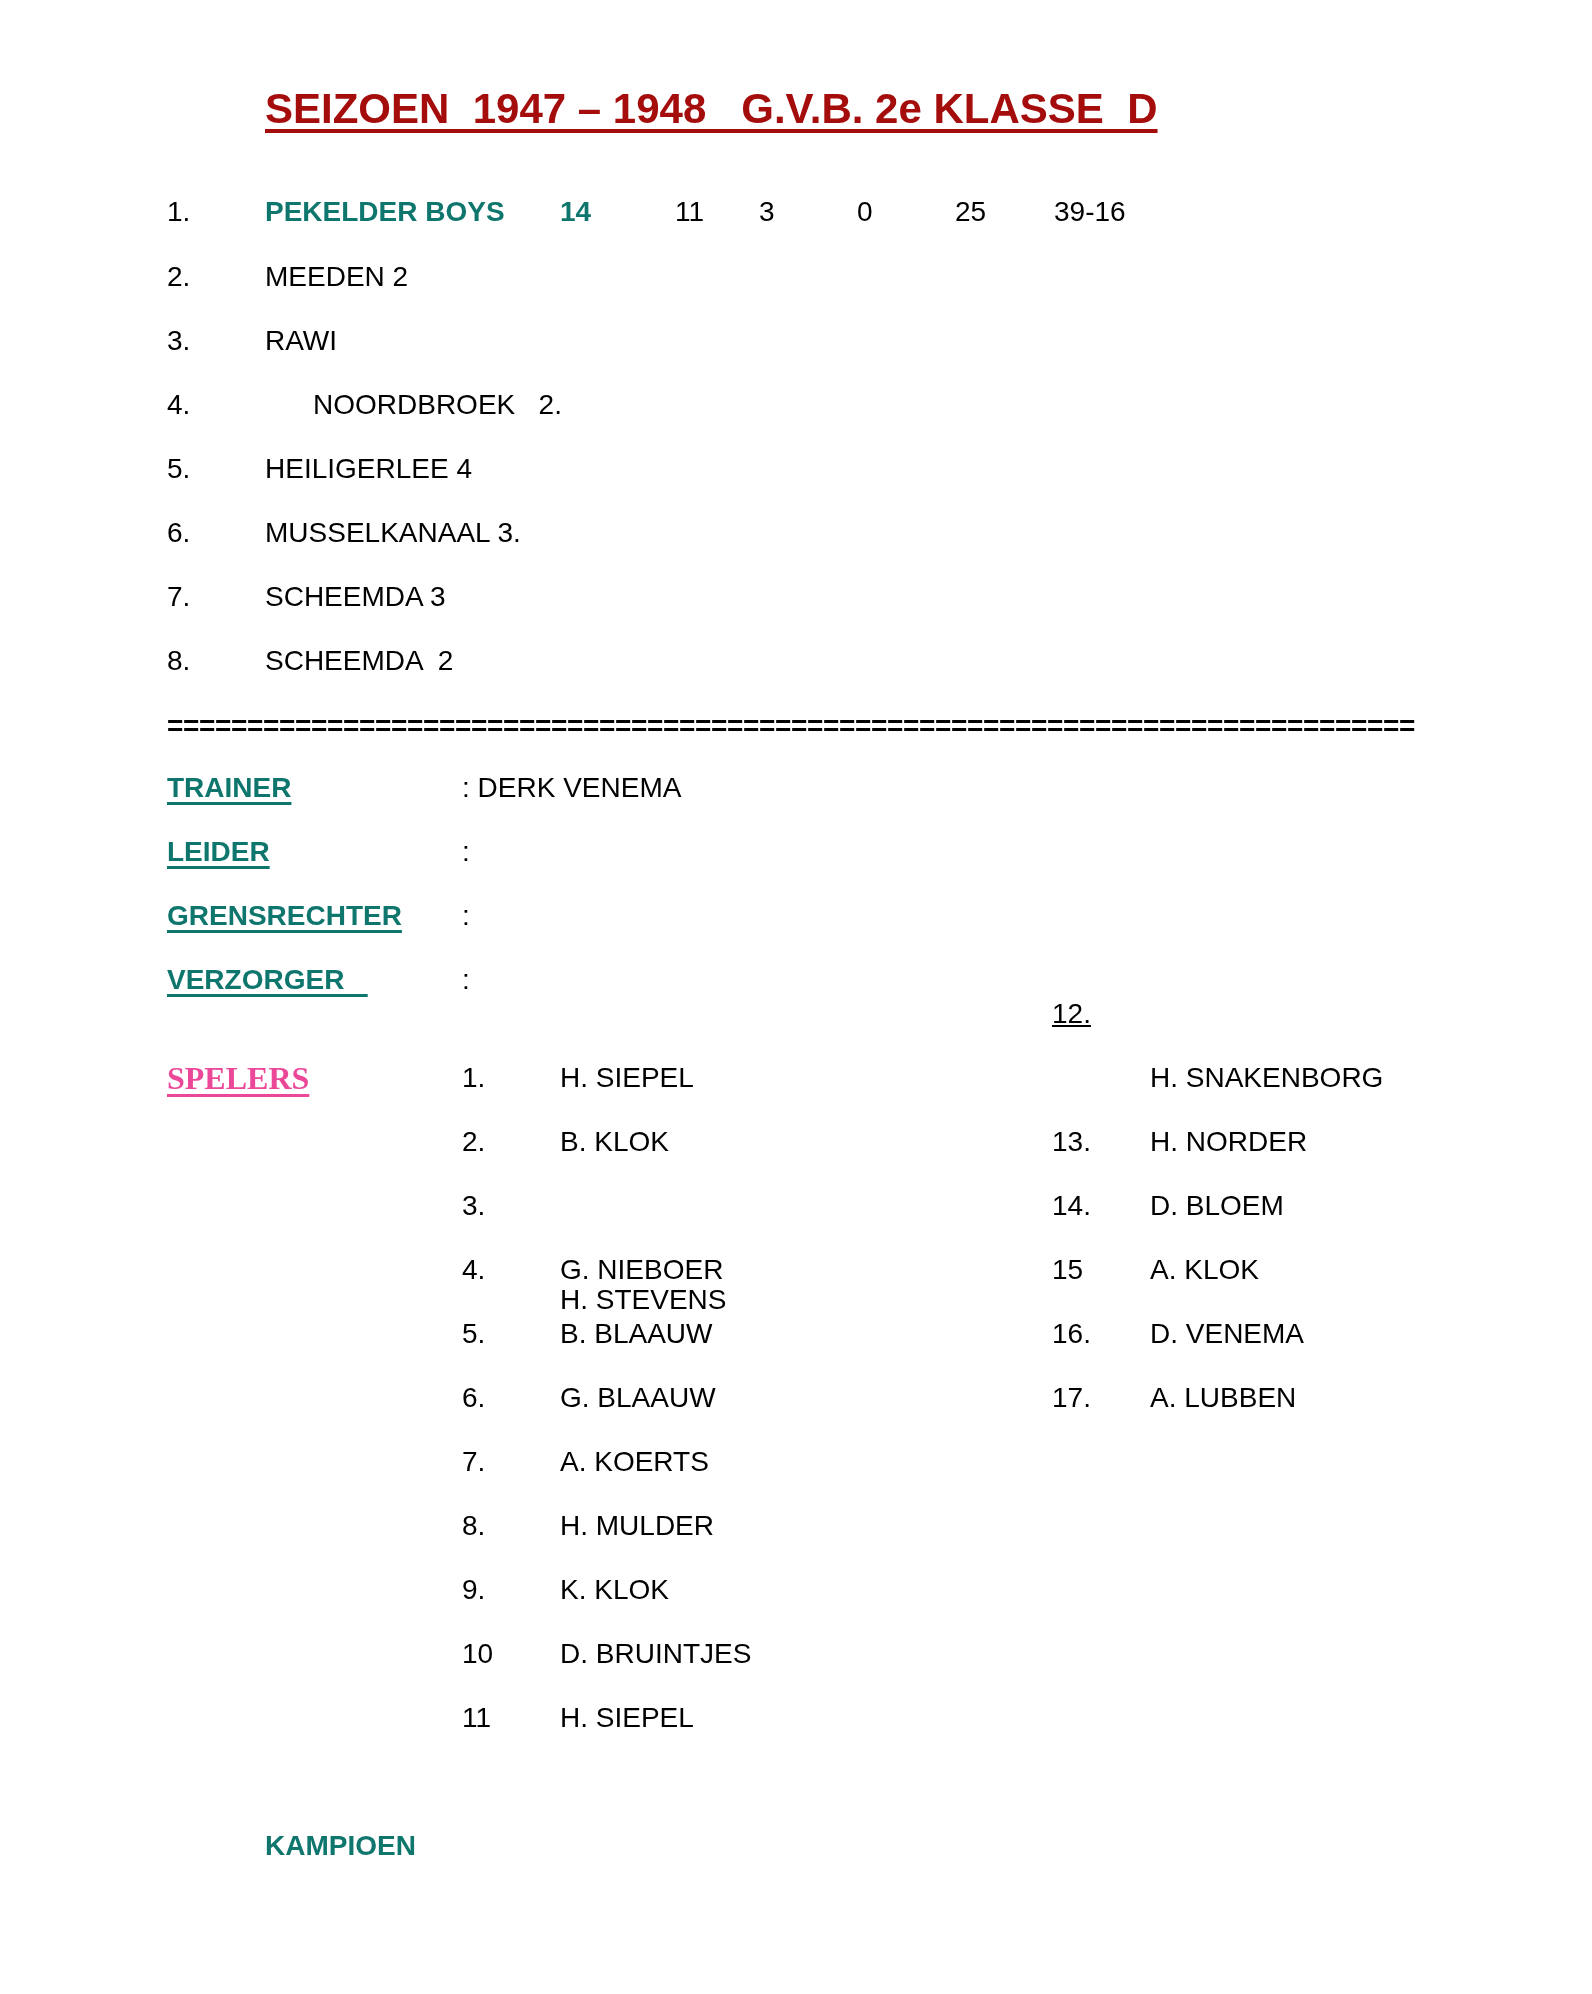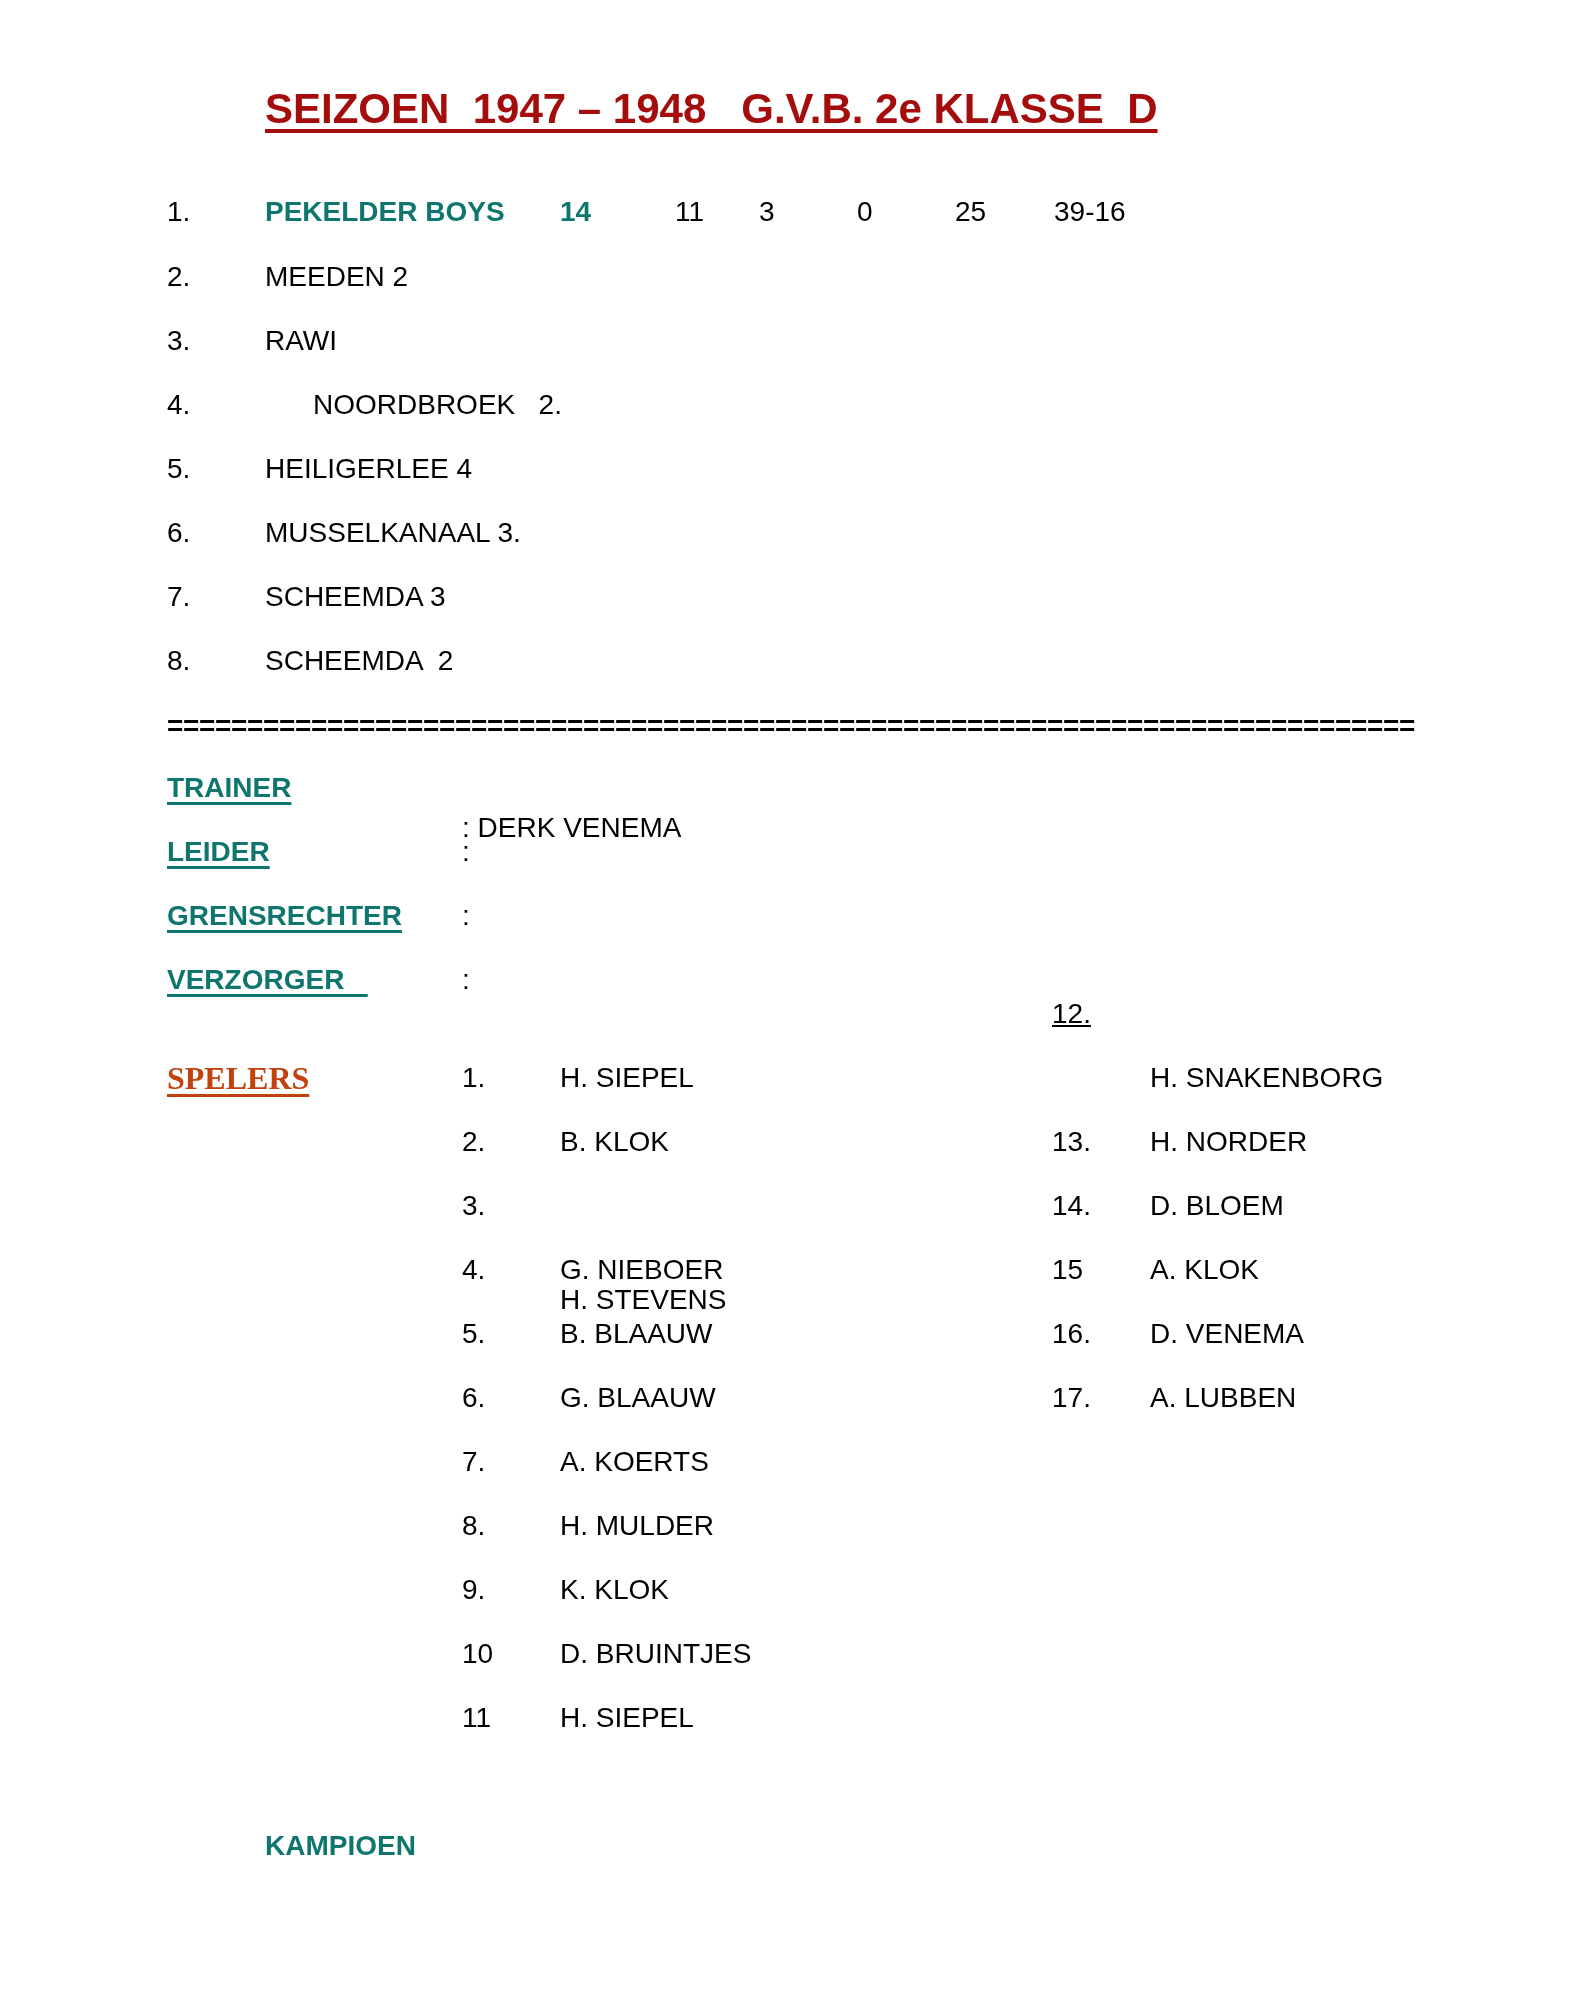--- a/index.html
+++ b/index.html
@@ -30,21 +30,21 @@
 
     .sep {
       left: 167px; top: 712px;
       font-family: "Liberation Sans", sans-serif;
       font-size: 28px; font-weight: bold;
       letter-spacing: -0.35px;
     }
 
     .spelers-label {
       font-family: "Liberation Serif", "DejaVu Serif", serif;
-      font-size: 32px; font-weight: bold; color: #c2410c;
+      font-size: 32px; font-weight: bold; color: #ec4899;
       text-decoration: underline; text-decoration-thickness: 3px; text-underline-offset: 5px;
     }
   </style>
 </head>
 <body>
 
 <div class="abs title">SEIZOEN  1947 – 1948   G.V.B. 2e KLASSE  D</div>
 
 <div>
 
@@ -86,21 +86,21 @@
     <span class="abs txt" style="left:167px; top:647px;">8.</span>
     <span class="abs txt" style="left:265px; top:647px;">SCHEEMDA  2</span>
   </div>
 </div>
 
 <div class="abs sep">==============================================================================</div>
 
 <div>
   <div>
     <span class="abs txt red bold ul" style="left:167px; top:774px;">TRAINER</span>
-    <span class="abs txt" style="left:462px; top:774px;margin-top:40px;">: DERK VENEMA</span>
+    <span class="abs txt" style="left:462px; top:774px;">: DERK VENEMA</span>
   </div>
   <div>
     <span class="abs txt red bold ul" style="left:167px; top:838px;text-align:center;">LEIDER</span>
     <span class="abs txt" style="left:462px; top:838px;">:</span>
   </div>
   <div>
     <span class="abs txt red bold ul" style="left:167px; top:902px;">GRENSRECHTER</span>
     <span class="abs txt" style="left:462px; top:902px;">:</span>
   </div>
   <div>

